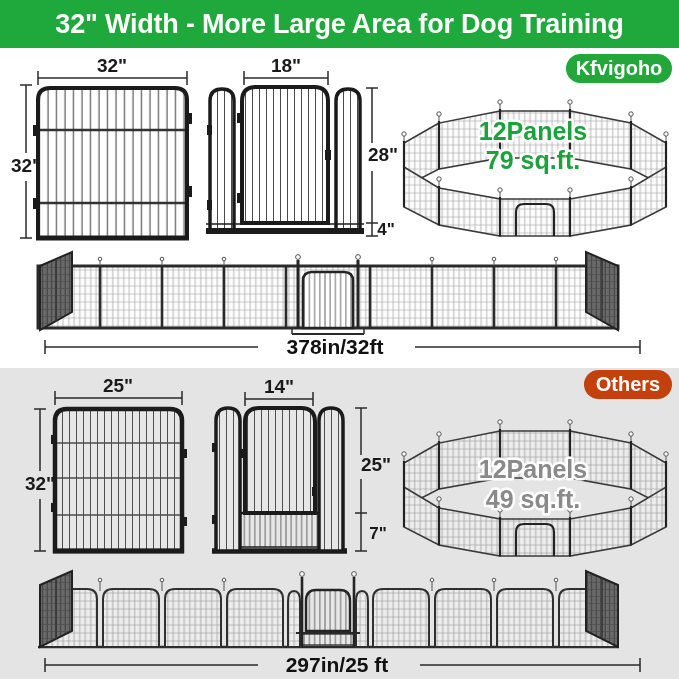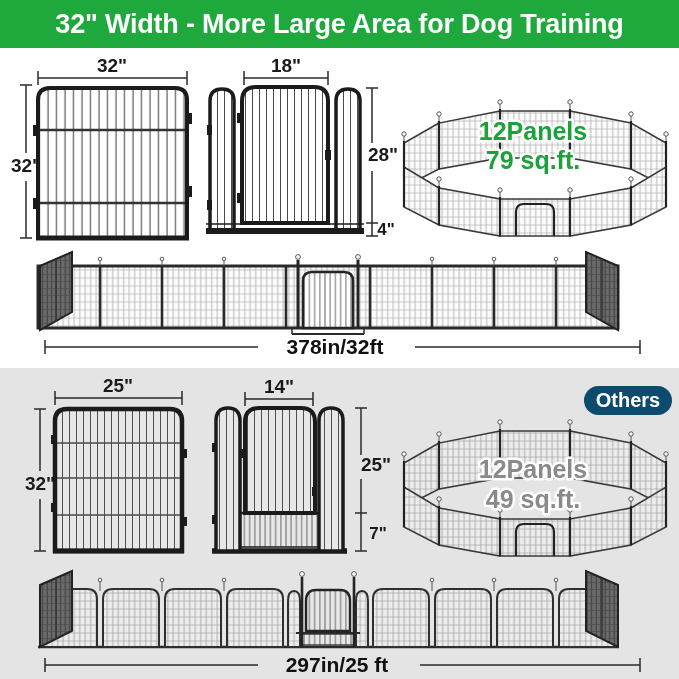--- a/index.html
+++ b/index.html
@@ -5,21 +5,21 @@
   html,body{margin:0;padding:0;background:#fff;}
   .stage{position:relative;width:679px;height:679px;background:#ffffff;overflow:hidden;
          font-family:"Liberation Sans",sans-serif;}
   .banner{position:absolute;top:0;left:0;width:679px;height:48px;background:#1FA83C;
           display:flex;align-items:center;justify-content:center;}
   .banner-text{color:#ffffff;font-size:27px;font-weight:bold;letter-spacing:-0.2px;}
   .others-bg{position:absolute;top:368px;left:0;width:679px;height:311px;background:#E4E4E4;}
   .badge{position:absolute;border-radius:999px;color:#fff;font-weight:bold;font-size:20px;
          display:flex;align-items:center;justify-content:center;height:29px;}
   .badge-brand{top:54px;right:7px;width:106px;background:#23A73B;}
-  .badge-others{top:386px;right:7px;width:88px;background:#0c4a6e;}
+  .badge-others{top:370px;right:7px;width:88px;background:#c2410c;}
   svg.diagram{position:absolute;}
   .dim{stroke:#2a2a2a;stroke-width:1.5;}
   .dim-text{fill:#1a1a1a;font-size:19px;font-weight:bold;text-anchor:middle;
             font-family:"Liberation Sans",sans-serif;}
   .dim-text.small{font-size:17px;}
   .row-label{fill:#111;font-size:21px;font-weight:bold;text-anchor:middle;
              font-family:"Liberation Sans",sans-serif;}
   .pen-label{font-weight:bold;font-size:25px;text-anchor:middle;paint-order:stroke;
              stroke:#ffffff;stroke-width:5px;stroke-linejoin:round;
              font-family:"Liberation Sans",sans-serif;}
@@ -70,20 +70,23 @@
         </pattern>
     </defs>
   </svg>
 
   <div class="others-bg"></div>
 
   <div class="banner">
     <span class="banner-text">32" Width - More Large Area for Dog Training</span>
   </div>
 
+  <div class="badge badge-brand">
+    <span>Kfvigoho</span>
+  </div>
 
   <svg class="diagram" style="left:10px;top:55px" width="200" height="190" viewBox="0 0 200 190">
     <line class="dim" x1="28" y1="23" x2="177" y2="23"></line>
     <line class="dim" x1="28" y1="16" x2="28" y2="30"></line>
     <line class="dim" x1="177" y1="16" x2="177" y2="30"></line>
     <text class="dim-text" x="102" y="17">32"</text>
     <line class="dim" x1="10" y1="30" x2="22" y2="30"></line>
     <line class="dim" x1="10" y1="183" x2="22" y2="183"></line>
     <line class="dim" x1="16" y1="30" x2="16" y2="98"></line>
     <line class="dim" x1="16" y1="126" x2="16" y2="183"></line>

